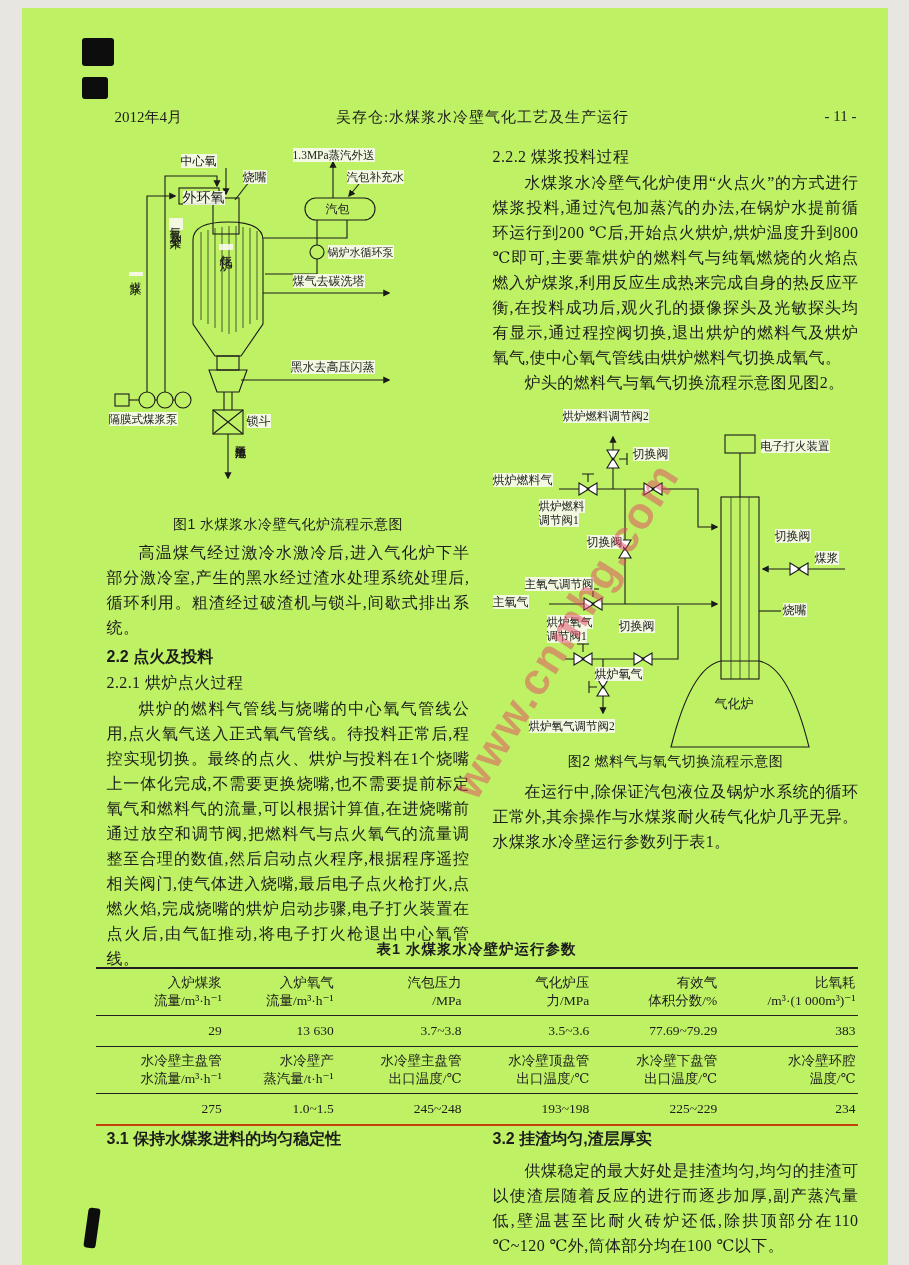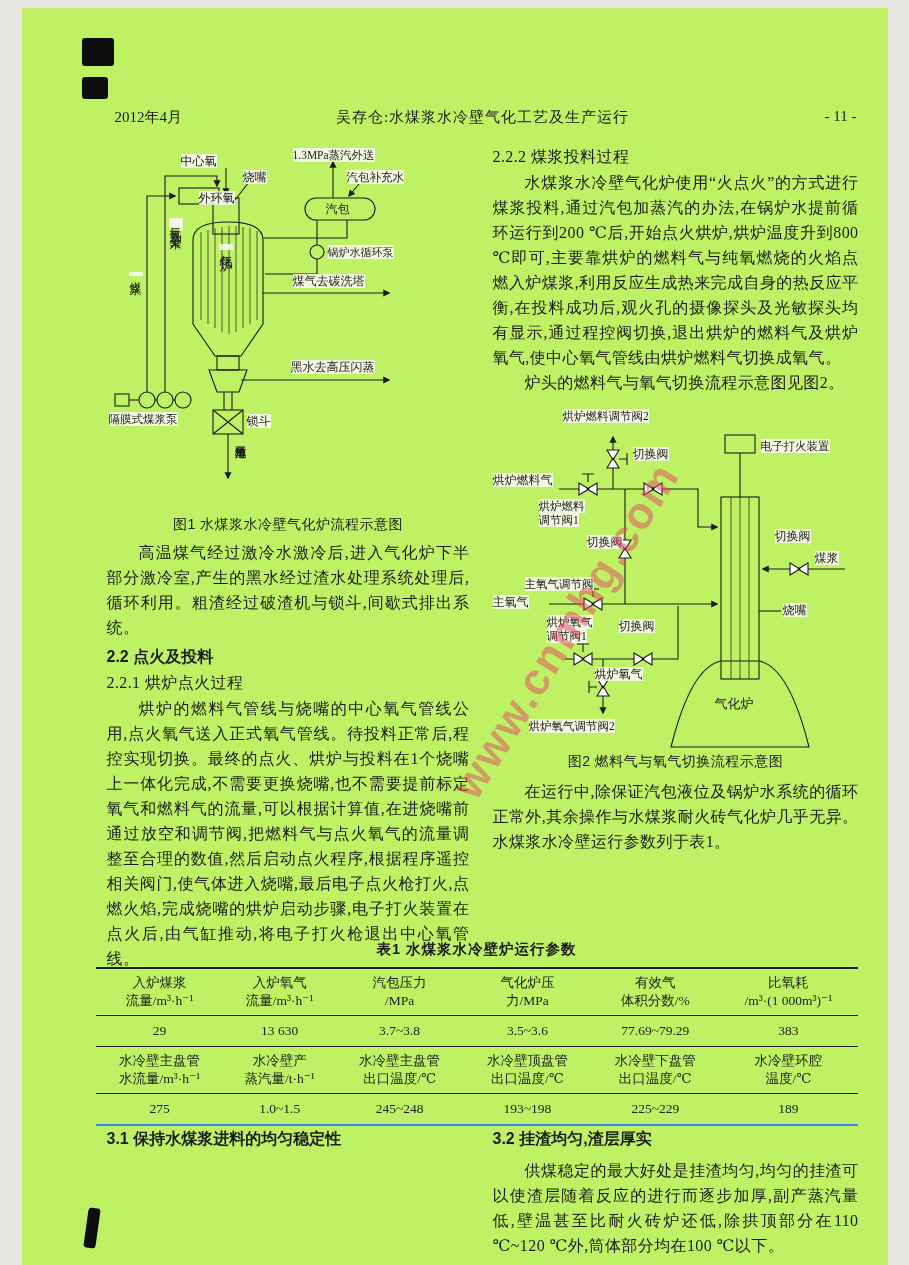--- a/index.html
+++ b/index.html
@@ -20,22 +20,22 @@
   .fig{position:relative}
   .fig-label{position:absolute;font-size:12px;line-height:14px;white-space:nowrap;background:rgba(251,250,246,.85)}
   .vert{writing-mode:vertical-rl;letter-spacing:2px;white-space:normal}
   .figcap{text-align:center;font-family:"Liberation Sans","DejaVu Sans",sans-serif;font-weight:normal;font-size:14px;letter-spacing:.5px}
   .vv{fill:#fff;stroke:#1a1a1a;stroke-width:1.1}
   .pipe{fill:none;stroke:#1a1a1a;stroke-width:1.1}
   .thin{stroke-width:.7}
   
   .tablewrap{position:absolute;left:74px;top:932px;width:762px}
   .tcap{text-align:center;font-family:"Liberation Sans","DejaVu Sans",sans-serif;font-weight:bold;font-size:14.5px;margin-bottom:8px;letter-spacing:1px}
-  table.params{width:100%;border-collapse:collapse;border-top:2px solid #222;border-bottom:2px solid #3b82f6;
-               font-size:13.5px;text-align:center}
+  table.params{width:100%;border-collapse:collapse;border-top:2px solid #222;border-bottom:2px solid #c2410c;
+               font-size:13.5px;text-align:right}
   table.params td{padding:5px 2px;vertical-align:middle}
   tr.hrow td{border-bottom:1px solid #222;line-height:18px}
   tr.vrow1 td{border-bottom:1px solid #222}
   tr.vrow td{line-height:20px}
   .watermark{position:absolute;left:352px;top:600px;width:380px;text-align:center;
              font-family:"Liberation Sans","DejaVu Sans",sans-serif;font-size:44px;font-weight:bold;
              letter-spacing:2px;color:rgba(225,70,100,.5);transform:rotate(-58deg);pointer-events:none;z-index:50}
   .bsec{position:absolute;width:366px}
 </style>
 </head>
@@ -92,21 +92,21 @@
           <path d="M22,252 H32"></path>
             <circle cx="40" cy="252" r="8"></circle>
           <path d="M48,252 H50"></path>
             <circle cx="58" cy="252" r="8"></circle>
           <path d="M66,252 H68"></path>
             <circle cx="76" cy="252" r="8"></circle>
         </g>
       </svg>
       <div class="fig-label" style="left:74px;top:6px">中心氧</div>
       <div class="fig-label" style="left:136px;top:22px">烧嘴</div>
-      <div class="fig-label" style="left:92px;top:43px;font-size:12px">外环氧</div>
+      <div class="fig-label" style="left:76px;top:43px;font-size:14px">外环氧</div>
       <div class="fig-label" style="left:186px;top:0;font-size:11.5px">1.3MPa蒸汽外送</div>
       <div class="fig-label" style="left:240px;top:22px;font-size:11.5px">汽包补充水</div>
       <div class="fig-label" style="left:219px;top:54px;background:none">汽包</div>
       <div class="fig-label" style="left:221px;top:97px;font-size:11px">锅炉水循环泵</div>
       <div class="fig-label vert" style="left:112px;top:96px;font-size:13px">气化炉</div>
       <div class="fig-label" style="left:186px;top:126px">煤气去碳洗塔</div>
       <div class="fig-label" style="left:184px;top:212px">黑水去高压闪蒸</div>
       <div class="fig-label vert" style="left:62px;top:70px">氧气从空分来</div>
       <div class="fig-label vert" style="left:22px;top:124px">煤浆</div>
       <div class="fig-label" style="left:2px;top:264px;font-size:11.5px">隔膜式煤浆泵</div>
@@ -252,21 +252,21 @@
               <div>水冷壁环腔</div>
               <div>温度/℃</div>
             </td>
       </tr>
       <tr class="vrow">
         <td>275</td>
         <td>1.0~1.5</td>
         <td>245~248</td>
         <td>193~198</td>
         <td>225~229</td>
-        <td>189</td>
+        <td>234</td>
       </tr>
     </tbody>
       </table>
   </div>
 
   <div class="bsec" style="left:85px;top:1120px;width:363px">
     <div class="h-bold">3.1 保持水煤浆进料的均匀稳定性</div>
   </div>
   <div class="bsec" style="left:471px;top:1120px">
     <div class="h-bold">3.2 挂渣均匀,渣层厚实</div>

